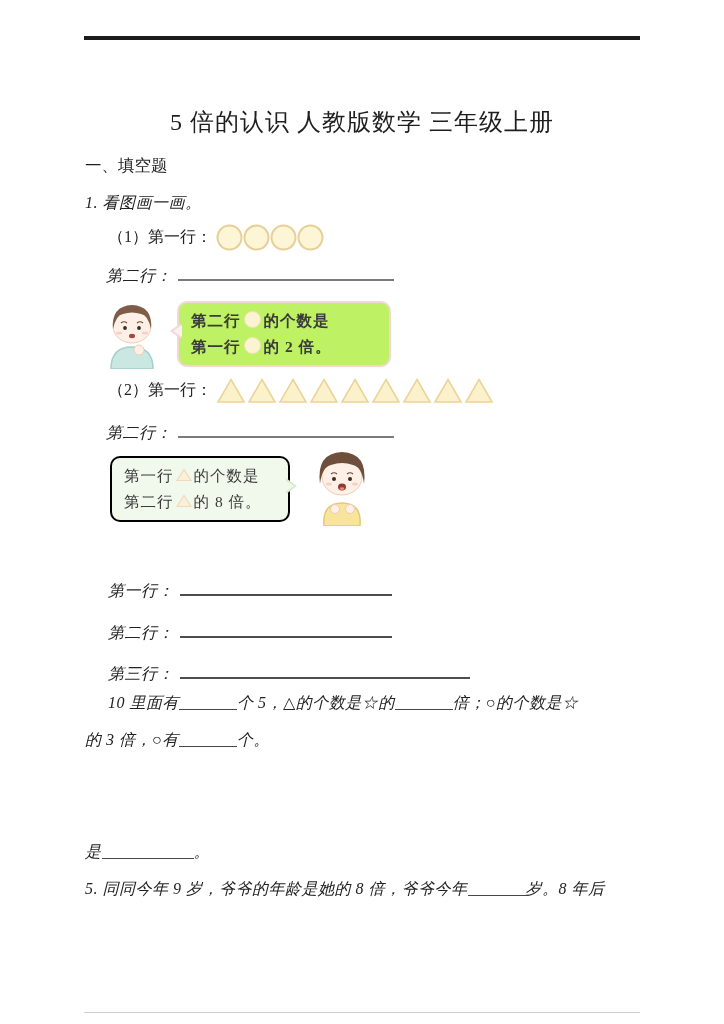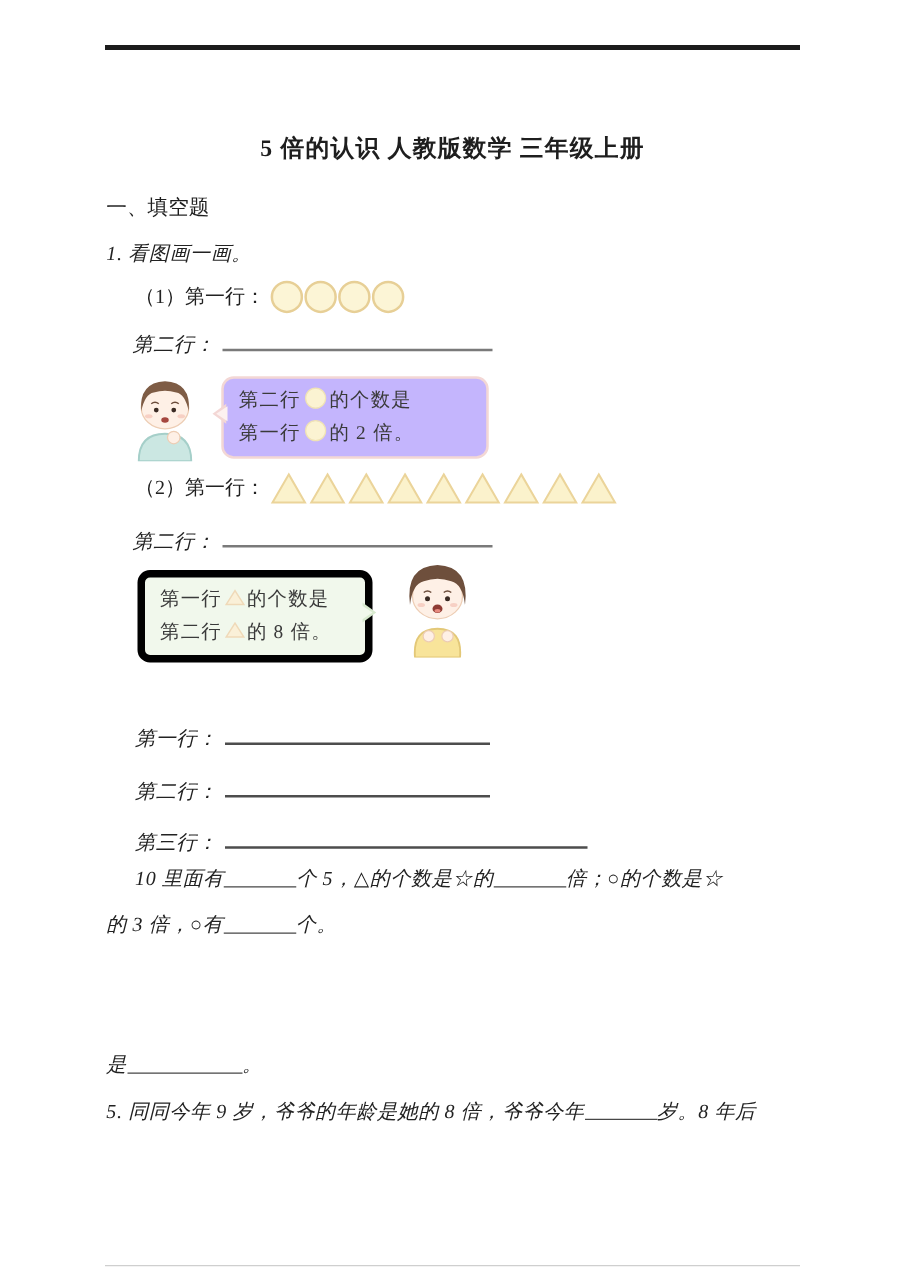--- a/index.html
+++ b/index.html
@@ -5,40 +5,40 @@
   html,body{margin:0;padding:0;background:#fff;}
   .page{
     position:relative;width:724px;height:1024px;background:#ffffff;
     font-family:"Liberation Serif","DejaVu Serif",serif;
     color:#222;font-size:16px;overflow:hidden;
   }
   .abs{position:absolute;white-space:nowrap;}
   .rule-top{position:absolute;left:84px;top:36px;width:556px;height:4px;background:#1c1c1c;}
   .rule-bottom{position:absolute;left:84px;top:1012px;width:556px;height:1px;background:#cfcfcf;}
   .title{position:absolute;left:0;right:0;top:106px;text-align:center;
-         font-size:19px;font-weight:bold;color:#1e1e1e;letter-spacing:1px;}
+         font-size:24px;font-weight:normal;color:#1e1e1e;letter-spacing:1px;}
   .heading{font-size:16.5px;color:#1e1e1e;}
   .line{letter-spacing:0.5px;font-style:italic;}
   .blank{display:inline-block;border-bottom:1.6px solid #474747;height:0.95em;transform:translateY(2px);}
   .w58{width:58px;} .w92{width:92px;}
   .writeline{display:inline-block;border-bottom:2px solid #7a7a7a;height:16px;margin-left:6px;}
   .writeline.dark{border-bottom-color:#4d4d4d;}
   .shapes-row{display:flex;align-items:center;}
   .shape-strip{display:inline-flex;align-items:center;margin-left:4px;}
   .shape-circle circle{fill:#FCF5D6;stroke:#E7CF96;stroke-width:2;}
   .shape-tri{margin-right:1px;}
   .shape-tri polygon{fill:#FBF2CC;stroke:#EBD49A;stroke-width:1.6;}
   .bubble{position:relative;border-radius:10px;padding:5px 12px;
           font-size:15.5px;line-height:26px;color:#3a3a3a;letter-spacing:1px;}
-  .bubble-pink{background:#c4b5fd;border:2px solid #F3D7D5;width:186px;}
+  .bubble-pink{background:#bef264;border:2px solid #F3D7D5;width:186px;font-weight:bold;}
   .bubble-pink::before{content:"";position:absolute;left:-17px;top:20px;
     border:8px solid transparent;border-right:11px solid #F3D7D5;}
   .bubble-pink::after{content:"";position:absolute;left:-12px;top:22px;
     border:6px solid transparent;border-right:9px solid #FDF1F0;}
-  .bubble-green{background:#F1F8EC;border:6px solid #000000;width:152px;}
+  .bubble-green{background:#F1F8EC;border:2px solid #000000;width:152px;}
   .bubble-green::before{content:"";position:absolute;right:-17px;top:20px;
     border:8px solid transparent;border-left:11px solid #D8EACF;}
   .bubble-green::after{content:"";position:absolute;right:-12px;top:22px;
     border:6px solid transparent;border-left:9px solid #F1F8EC;}
   .mini-circle{display:inline-block;width:15px;height:15px;border-radius:50%;
     background:#FBF3D2;border:1px solid #F0E3B4;vertical-align:-2px;margin:0 3px;}
   .mini-tri{vertical-align:-1px;margin:0 2px;}
   .mini-tri polygon{fill:#FAF0D8;stroke:#EFD9B8;stroke-width:1.2;}
   .char-row{display:flex;align-items:flex-start;}
 </style>

